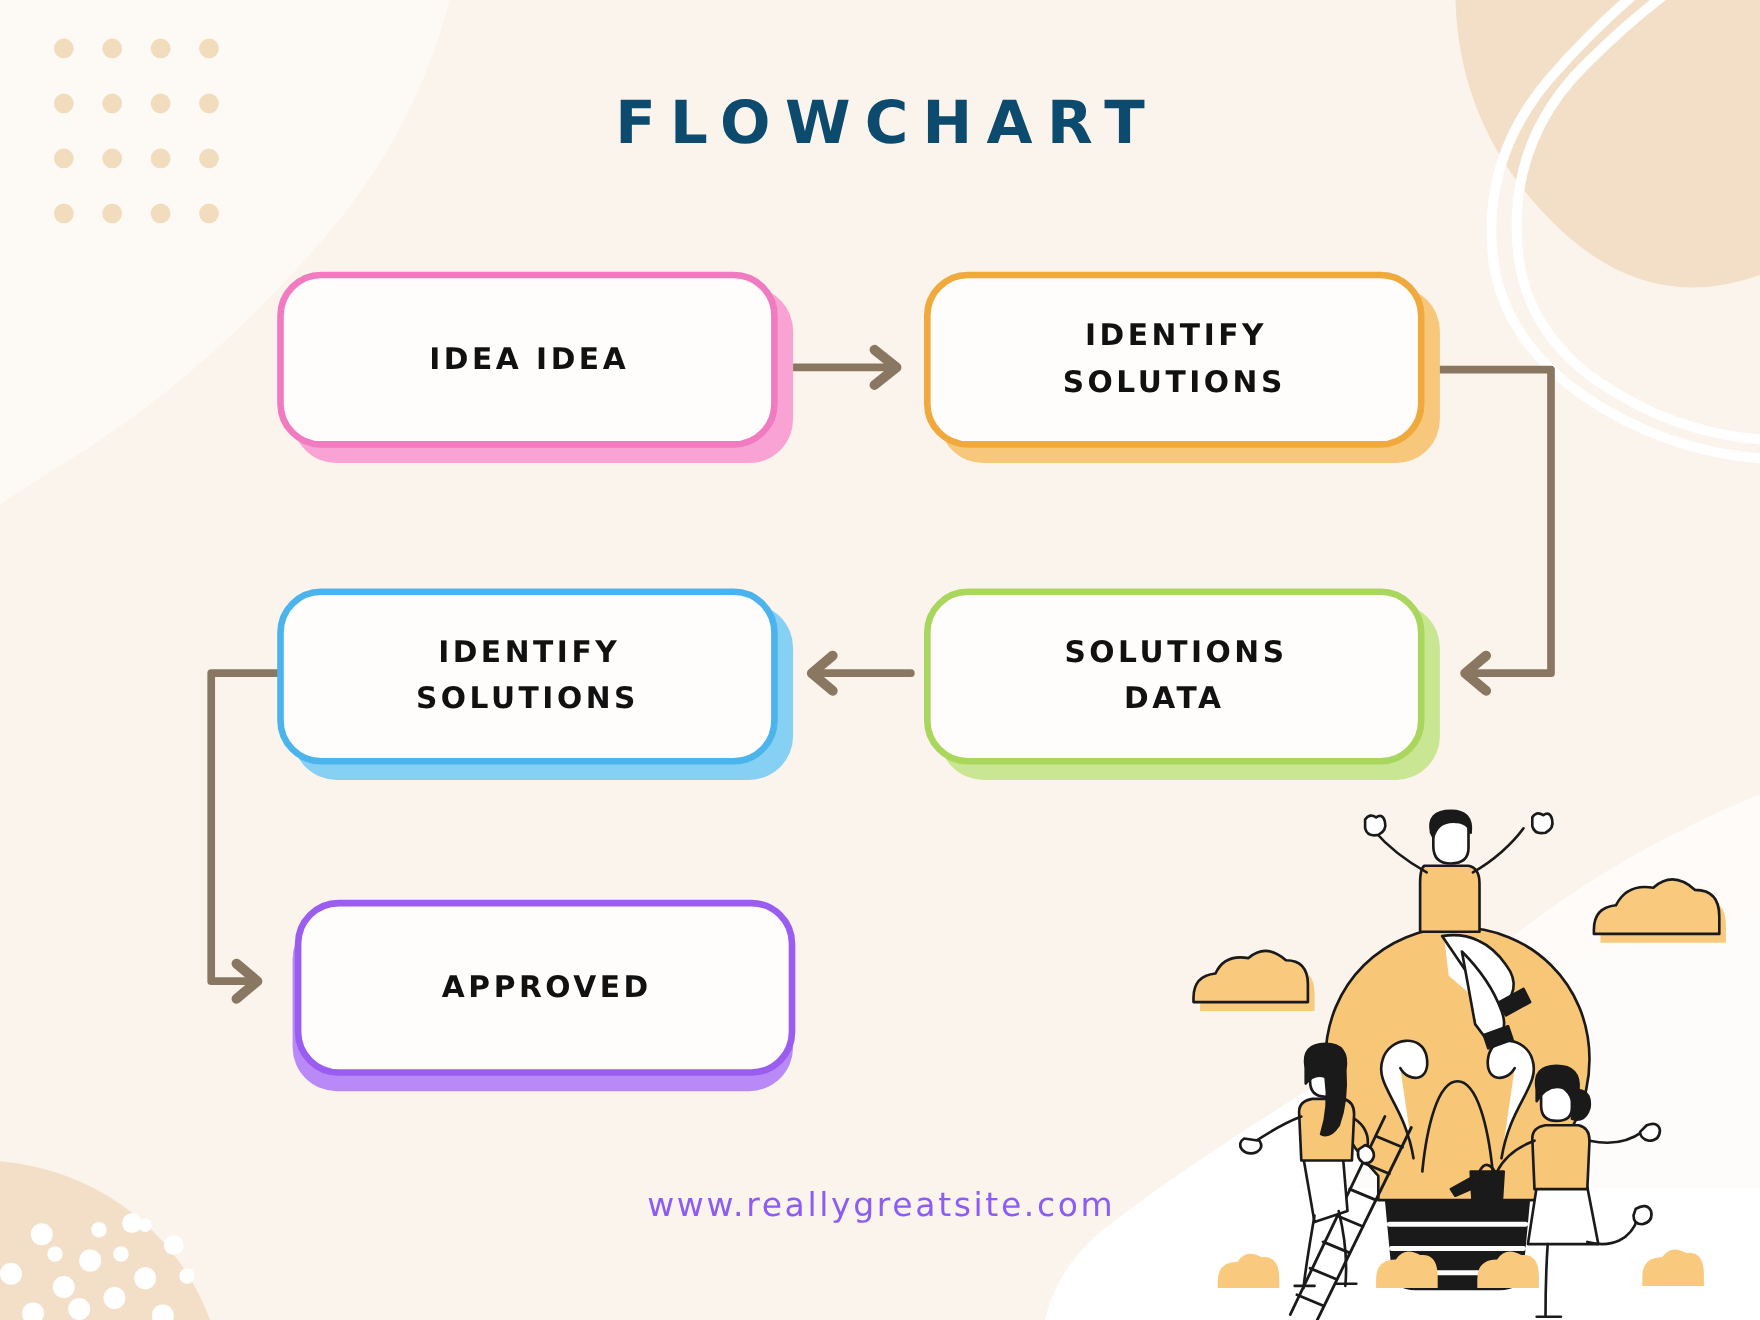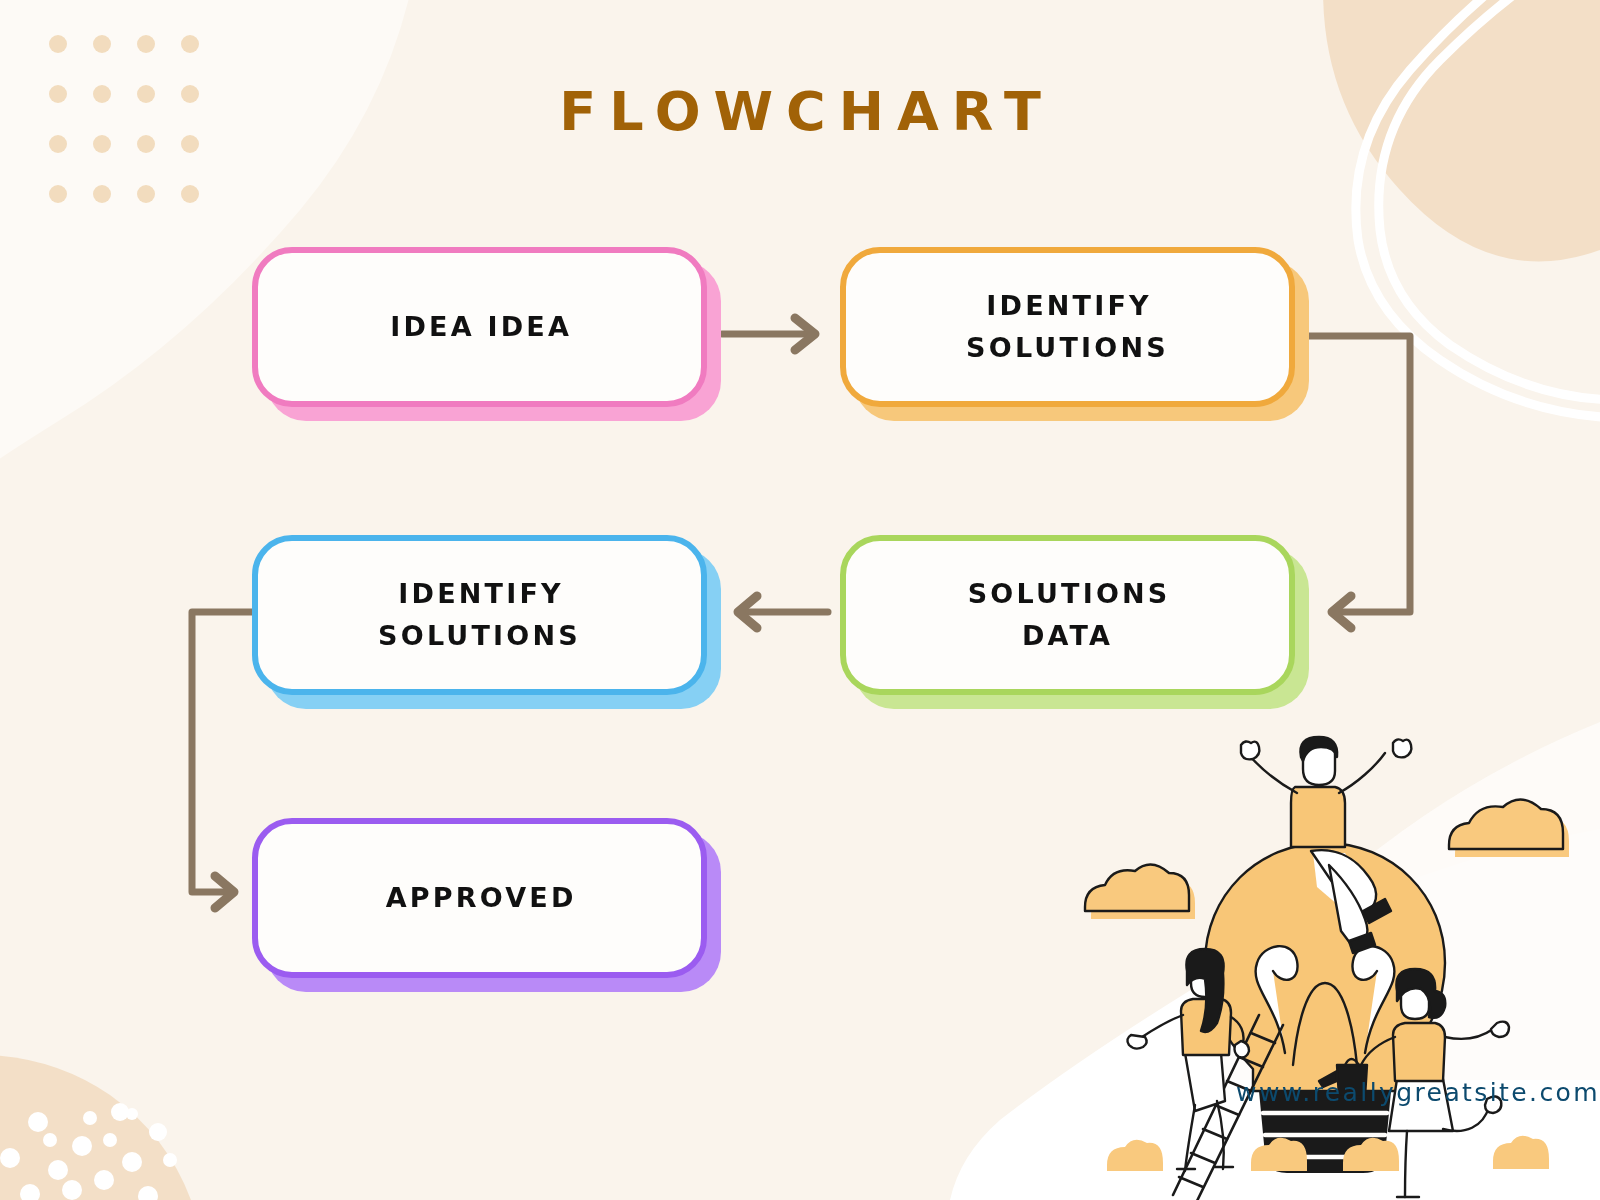--- a/index.html
+++ b/index.html
@@ -32,21 +32,21 @@
   
   #page-title {
     position: absolute;
     left: 0;
     top: 80px;
     width: 1600px;
     text-align: center;
     font-size: 54px;
     font-weight: 700;
     letter-spacing: 13px;
-    color: #a16207;
+    color: #0c4a6e;
     text-indent: 13px;
   }
 
   
   .node {
     position: absolute;
     box-sizing: border-box;
   }
   .node .shadow {
     position: absolute;
@@ -99,24 +99,24 @@
     height: 465px;
     pointer-events: none;
   }
 
   
   #footer-url {
     position: absolute;
     left: 0;
     top: 1078px;
     width: 1600px;
-    text-align: right;
-    font-size: 25px;
+    text-align: center;
+    font-size: 30px;
     letter-spacing: 2.4px;
-    color: #0c4a6e;
+    color: #8b5cf6;
     text-indent: 2.4px;
   }
 </style>
 </head>
 <body>
 
 <div id="canvas">
 
   <svg id="bg-decor" viewBox="0 0 1600 1200" width="1600" height="1200" xmlns="http://www.w3.org/2000/svg">
     <defs>
@@ -229,21 +229,21 @@
   <div class="node" style="left:840px; top:535px; width:455px; height:160px;">
     <div class="shadow" style="background:#C9E693;"></div>
     <div class="face" style="border-color:#A9D65C;">
       <div class="label">SOLUTIONS
 DATA</div>
     </div>
   </div>
 
   <div class="node" style="left:252px; top:818px; width:455px; height:160px;">
     <div class="shadow" style="background:#B98AF7;"></div>
-    <div class="face" style="border-color:#9B5CF0;">
+    <div class="face" style="border-color:#9B5CF0;margin-left:16px;">
       <div class="label">APPROVED</div>
     </div>
   </div>
 
   <svg id="illustration" viewBox="0 0 560 465" width="560" height="465" xmlns="http://www.w3.org/2000/svg">
     <g fill="none" stroke="#1A1A1A" stroke-width="2.4" stroke-linecap="round" stroke-linejoin="round">
 
       <g>
         <path d="M 46 180 Q 46 160 66 158 Q 74 140 96 144 Q 112 130 130 146 Q 150 146 150 168 L 150 184 L 46 184 Z" fill="#F9C97E" stroke="none"></path>
         <path d="M 40 172 Q 40 152 60 150 Q 68 132 90 136 Q 106 122 124 138 Q 144 138 144 160 L 144 176 L 40 176 Z" fill="#F9C97E"></path>

